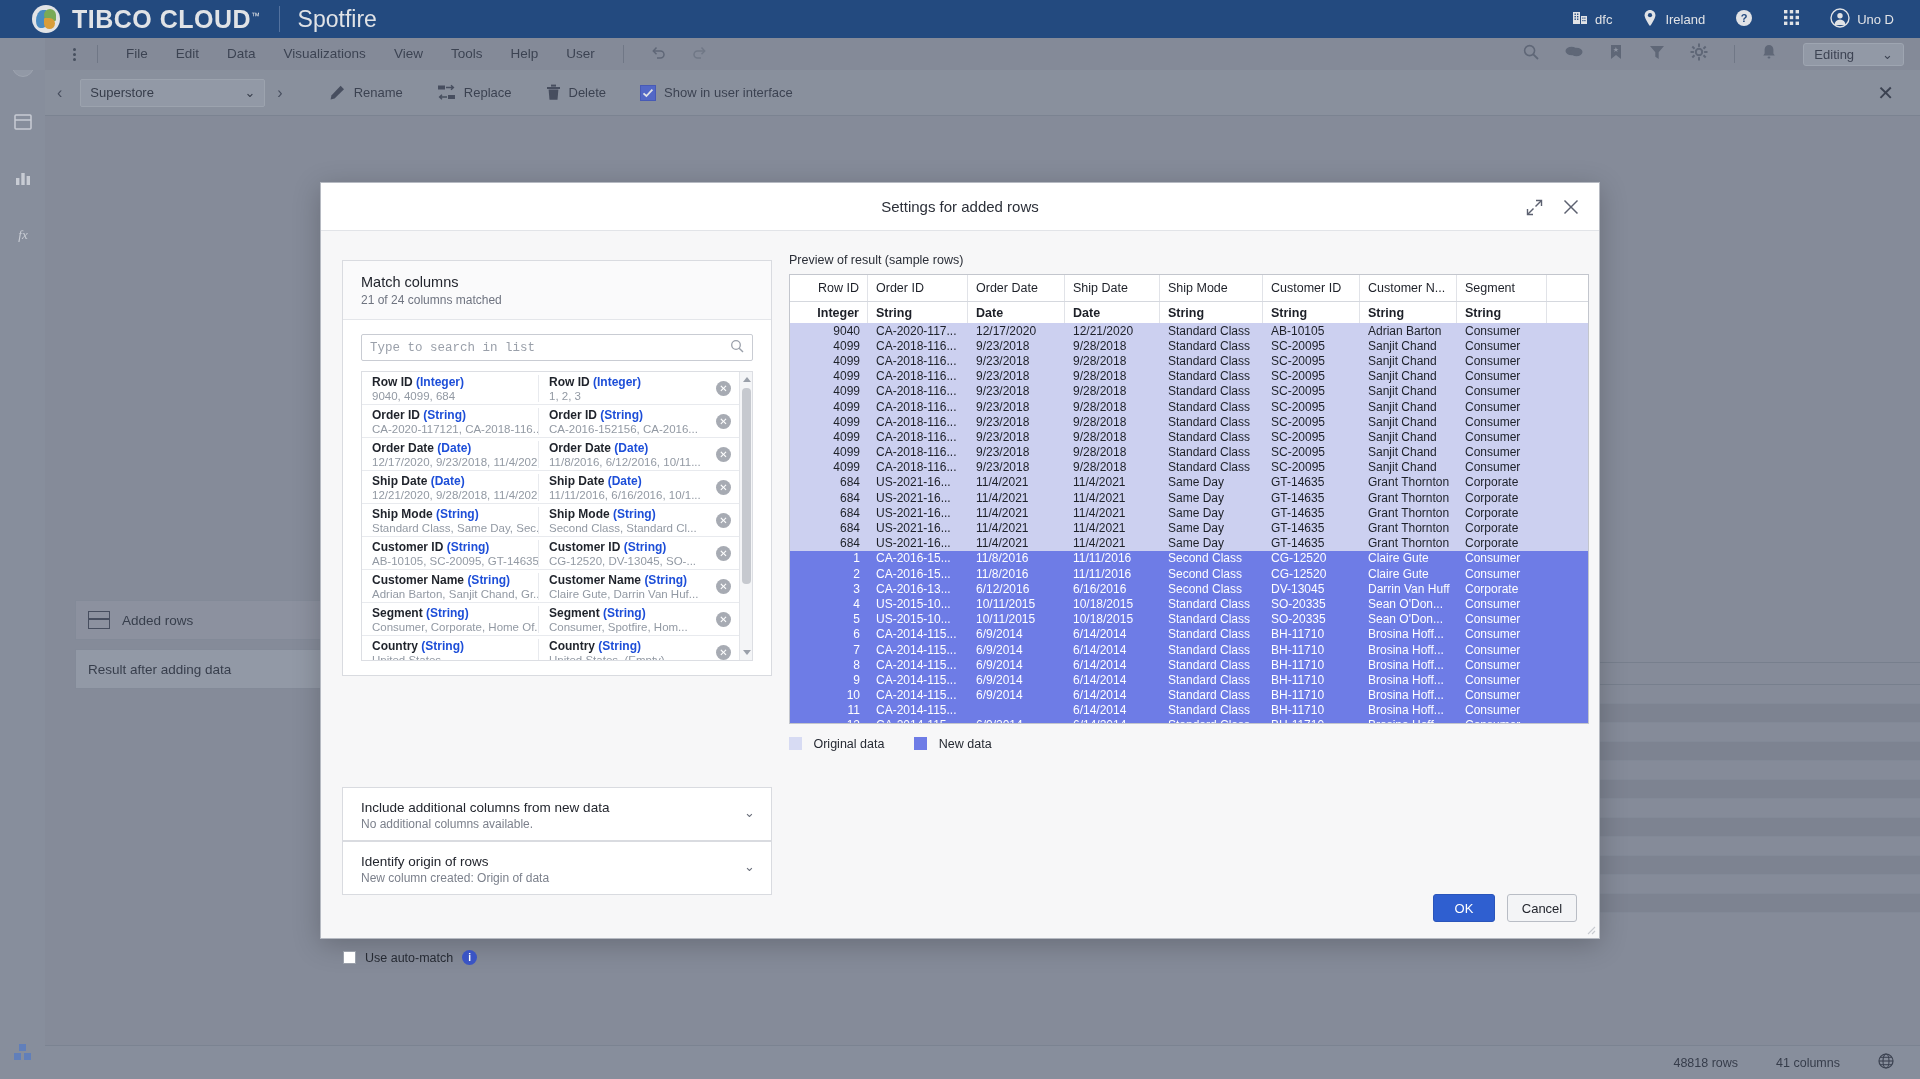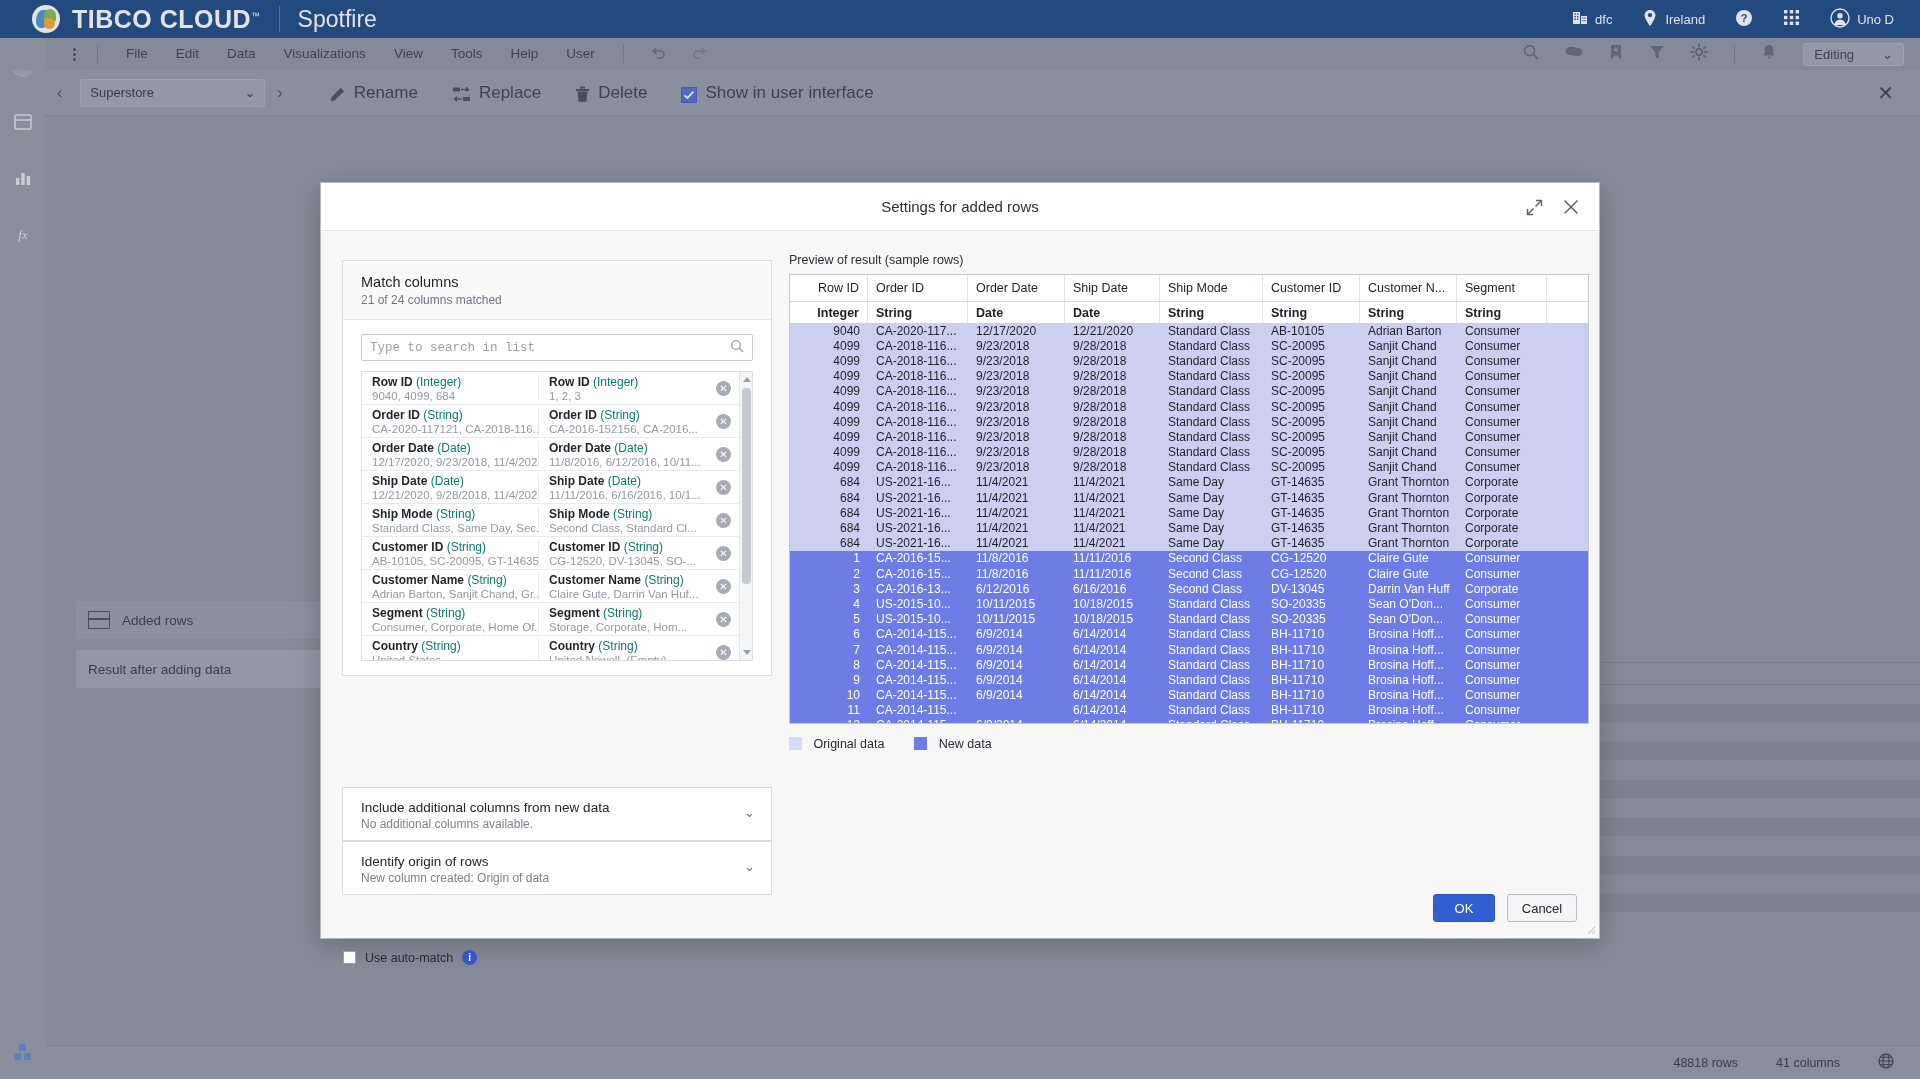--- a/index.html
+++ b/index.html
@@ -89,21 +89,21 @@
     position: absolute; left: 45px; top: 70px; right: 0; height: 46px;
     background: #8f95a2; display: flex; align-items: center;
     border-bottom: 1px solid #7d8492;
   }
   .arrowbtn { color: #3a4152; font-size: 16px; padding: 0 12px; }
   .combo {
     width: 185px; height: 28px; background: #9aa0ad; border: 1px solid #a7adb8;
     border-radius: 2px; display: flex; align-items: center; justify-content: space-between;
     padding: 0 9px; color: #242a38; font-size: 13px; margin-left: 6px;
   }
-  .stb-item { display: flex; align-items: flex-end; gap: 8px; margin-left: 34px; color: #2b3140; font-size: 17px; }
+  .stb-item { display: flex; align-items: center; gap: 8px; margin-left: 34px; color: #2b3140; font-size: 13px; }
   .stb-close { margin-left: auto; margin-right: 26px; color: #2b3140; font-size: 20px; }
 
   
   .flyout { position: absolute; left: 75px; top: 600px; width: 305px; }
   .fly-chip {
     height: 40px; display: flex; align-items: center; gap: 12px;
     background: #9297a4; border: 1px solid #878d9b; color: #262c3a;
     font-size: 13.5px; padding: 0 12px; margin-bottom: 9px;
   }
   .fly-chip.sel { background: #9aa0ad; }
@@ -165,21 +165,21 @@
   .colhdrs .a { width: 175px; }
   .matchlist {
     margin: 0 18px 14px; border: 1px solid #dcdee3; height: 290px; overflow: hidden;
     position: relative; background: #fff;
   }
   .matchlist-scroll { position: absolute; left: 0; top: 0; right: 13px; bottom: 0; overflow: hidden; }
   .mrow { display: flex; align-items: center; height: 33px; border-bottom: 1px solid #e8eaee; position: relative; }
   .mcell { width: 176px; padding: 0 10px; overflow: hidden; }
   .mcell.b { width: 190px; border-left: 1px solid #e8eaee; }
   .mname { font-size: 12px; color: #1f232b; font-weight: bold; white-space: nowrap; }
-  .mtype { font-weight: normal; color: #0f766e; }
+  .mtype { font-weight: bold; color: #1d4ed8; }
   .mvals { font-size: 11.5px; color: #9299a3; white-space: nowrap; margin-top: 1px; }
   .xbtn {
     position: absolute; right: 8px; width: 15px; height: 15px; border-radius: 50%;
     background: #a7abb3; color: #fff; font-size: 10px; line-height: 15px; text-align: center;
   }
   .vscroll { position: absolute; right: 0; top: 0; width: 13px; bottom: 0; background: #f4f5f7; border-left: 1px solid #e3e5e9; }
   .vscroll .thumb { position: absolute; left: 2px; top: 16px; width: 9px; height: 196px; background: #c6c9cf; border-radius: 4px; }
   .vscroll .ar { position: absolute; left: 3px; width: 0; height: 0; border-left: 4px solid transparent; border-right: 4px solid transparent; }
   .vscroll .ar.up { top: 5px; border-bottom: 5px solid #9aa0aa; }
   .vscroll .ar.dn { bottom: 5px; border-top: 5px solid #9aa0aa; }
@@ -821,32 +821,32 @@
                 </div>
                 <div class="xbtn">✕</div>
               </div>
               <div class="mrow">
                 <div class="mcell">
                   <div class="mname">Segment <span class="mtype">(String)</span></div>
                   <div class="mvals">Consumer, Corporate, Home Of...</div>
                 </div>
                 <div class="mcell b">
                   <div class="mname">Segment <span class="mtype">(String)</span></div>
-                  <div class="mvals">Storage, Corporate, Hom...</div>
+                  <div class="mvals">Consumer, Spotfire, Hom...</div>
                 </div>
                 <div class="xbtn">✕</div>
               </div>
               <div class="mrow">
                 <div class="mcell">
                   <div class="mname">Country <span class="mtype">(String)</span></div>
                   <div class="mvals">United States</div>
                 </div>
                 <div class="mcell b">
                   <div class="mname">Country <span class="mtype">(String)</span></div>
-                  <div class="mvals">United Newell, (Empty)</div>
+                  <div class="mvals">United States, (Empty)</div>
                 </div>
                 <div class="xbtn">✕</div>
               </div>
             </div>
           <div class="vscroll">
             <div class="ar up"></div>
             <div class="thumb"></div>
             <div class="ar dn"></div>
           </div>
         </div>

